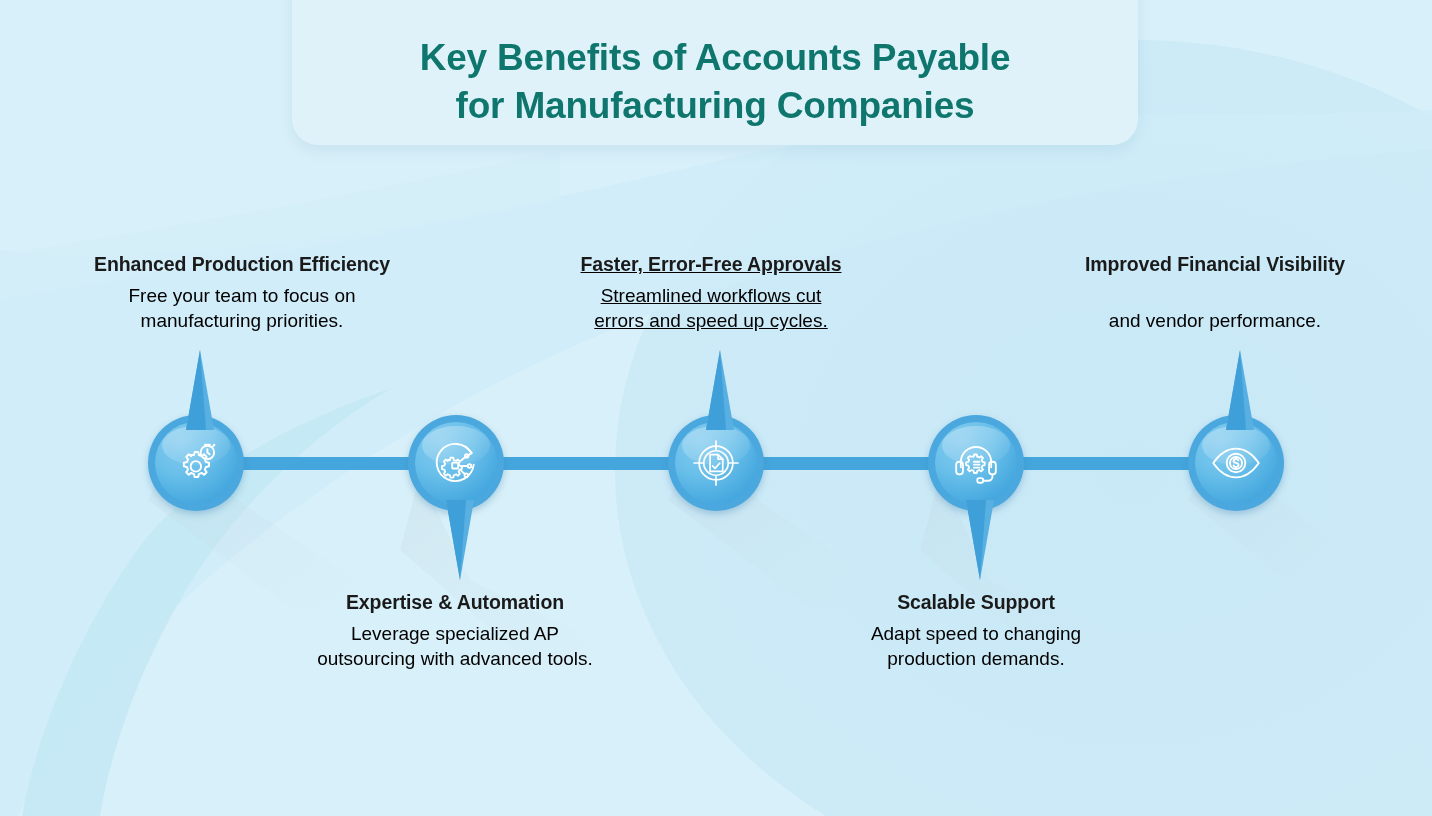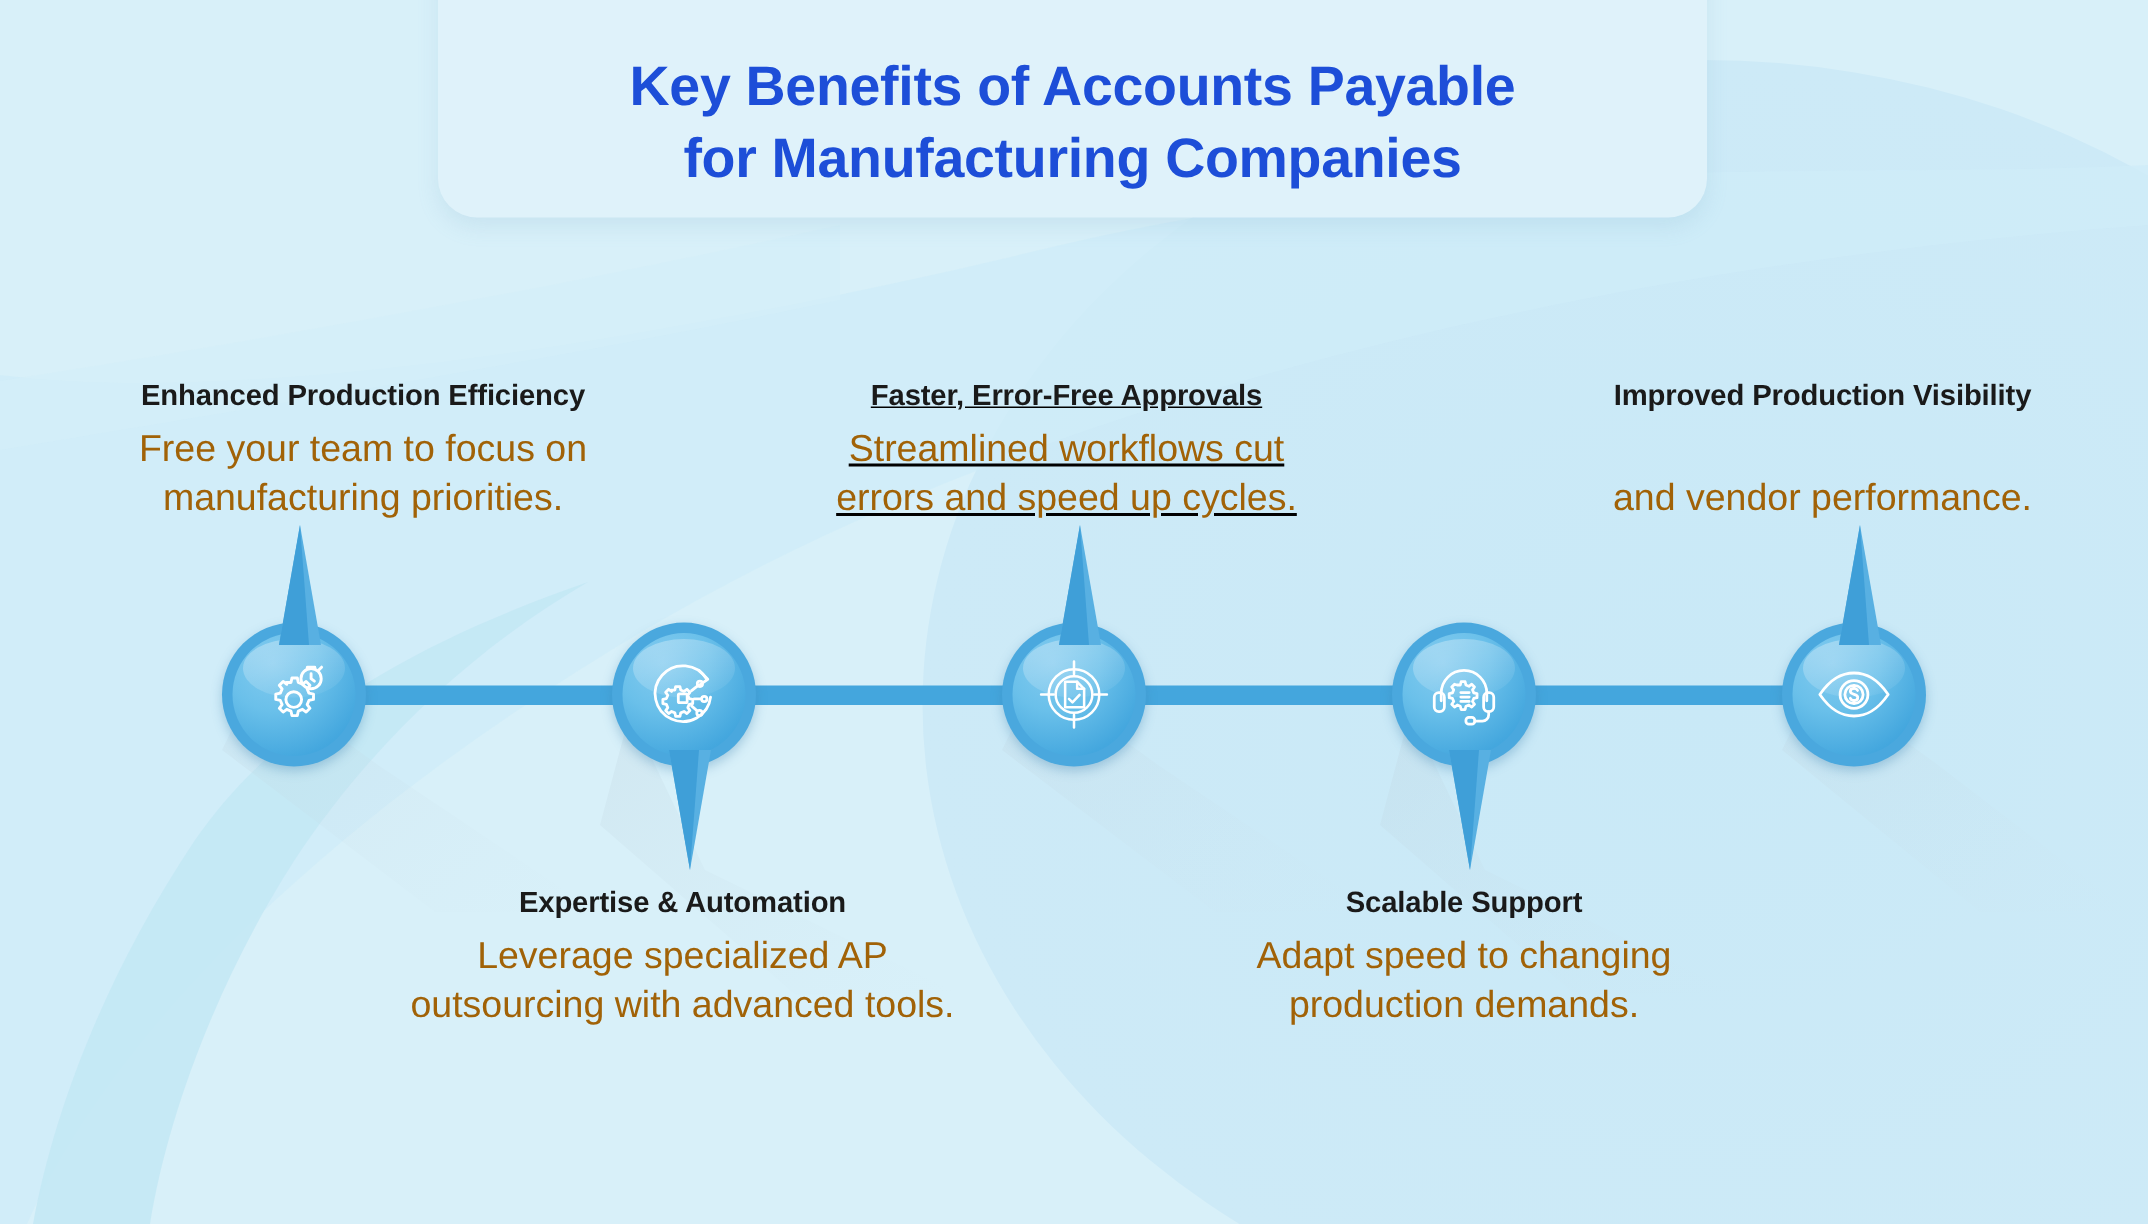--- a/index.html
+++ b/index.html
@@ -25,21 +25,21 @@
     position:absolute;
     left:292px; top:-40px;
     width:846px; height:185px;
     background:#dff2fa;
     border-radius:26px;
     box-shadow:0 6px 14px rgba(120,170,200,0.16);
     display:flex; align-items:flex-end; justify-content:center;
     padding-bottom:16px;
   }
   #header-title {
-    color:#1d4ed8;
+    color:#0f766e;
     font-size:37px;
     font-weight:bold;
     line-height:1.28;
     text-align:center;
     letter-spacing:-0.2px;
   }
 
   
   #timeline { position:absolute; left:0; top:0; width:1432px; height:816px; }
 
@@ -93,22 +93,22 @@
   .caption .c-title {
     font-size:19.5px;
     font-weight:bold;
     color:#1a1a1a;
     line-height:1.25;
     letter-spacing:-0.1px;
     white-space:nowrap;
   }
   .caption .c-desc {
     margin-top:7px;
-    font-size:25px;
-    color:#a16207;
+    font-size:19px;
+    color:#000000;
     line-height:1.32;
   }
 </style>
 </head>
 <body>
 
 <div id="stage">
 
   <div class="bg-layer">
     <svg class="bg-svg" viewBox="0 0 1432 816" xmlns="http://www.w3.org/2000/svg">
@@ -295,20 +295,20 @@
 
   <div class="caption" style="left:795px; top:590px; width:362px;">
     <div class="c-title">Scalable Support</div>
     <div class="c-desc">
       <span>Adapt speed to changing</span><br>
       <span>production demands.</span>
     </div>
   </div>
 
   <div class="caption" style="left:1010px; top:252px; width:410px;">
-    <div class="c-title">Improved Production Visibility</div>
+    <div class="c-title">Improved Financial Visibility</div>
     <div class="c-desc">
       <br>
       <span>and vendor performance.</span>
     </div>
   </div>
 
 </div>
 
 </body></html>

